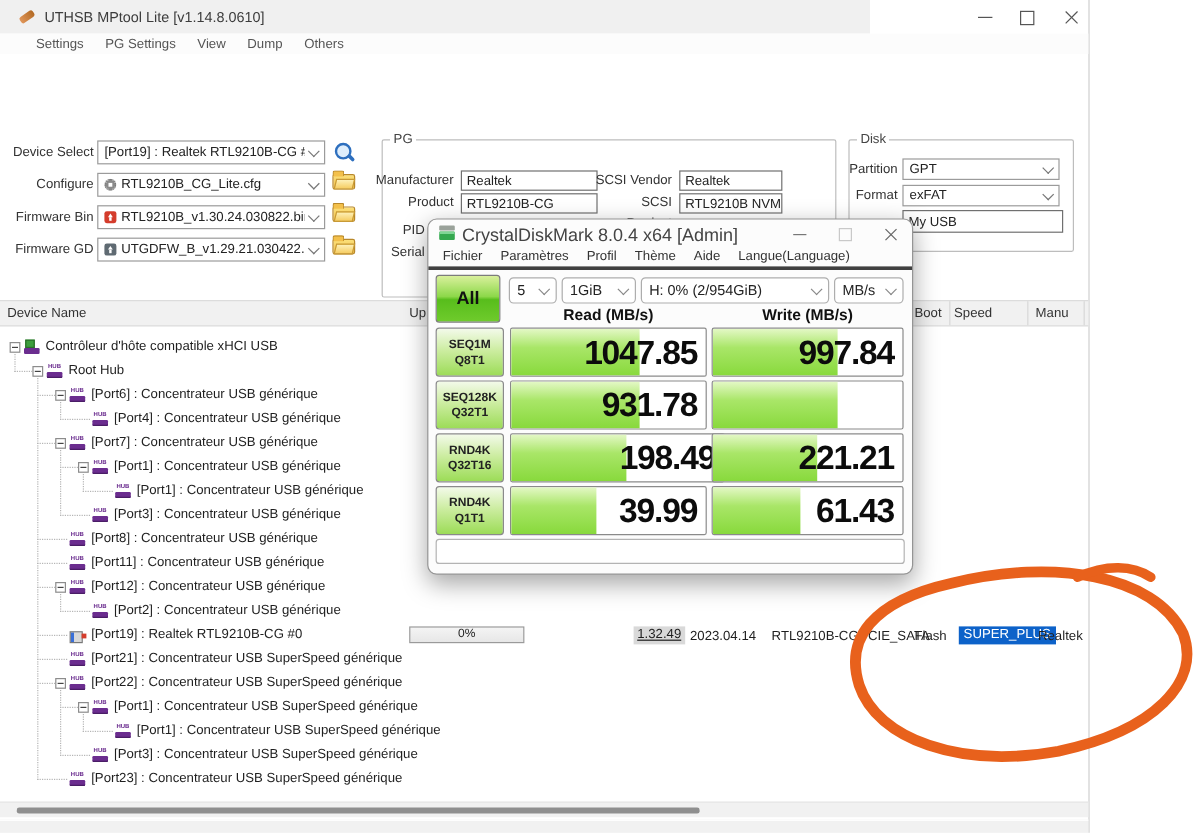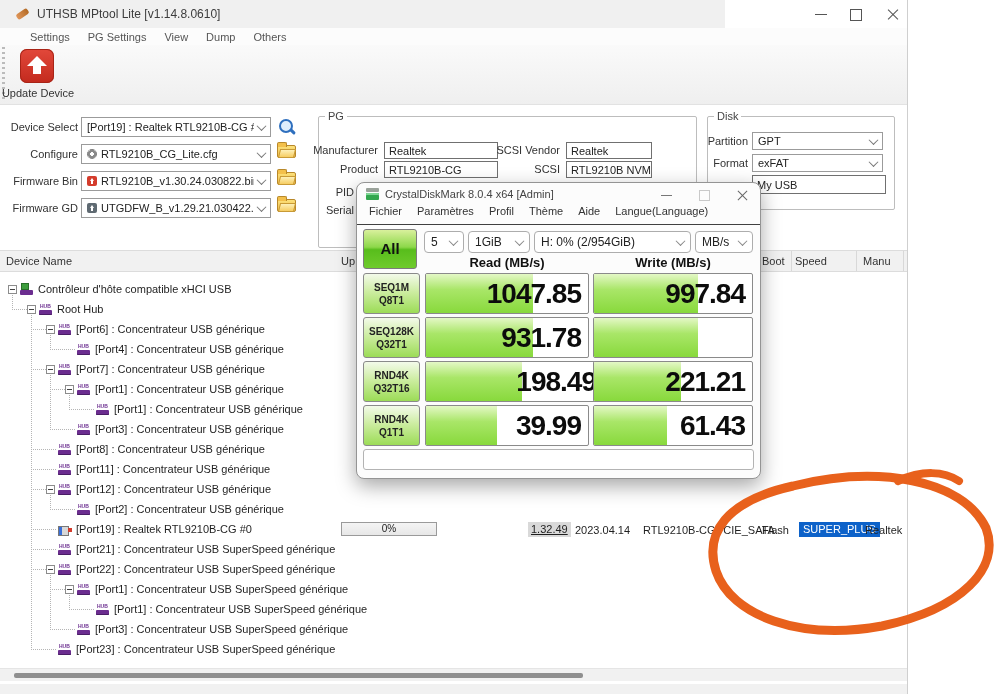--- a/index.html
+++ b/index.html
@@ -81,26 +81,26 @@
   .hscroll{position:absolute;left:0;top:668px;width:907px;height:13px;background:#f1f1f1;border-top:1px solid #e5e5e5;box-sizing:border-box;}
   .hthumb{position:absolute;left:14px;top:4px;width:569px;height:5px;background:#8f8f8f;border-radius:2px;}
   .statusbar{position:absolute;left:0;top:683px;width:907px;height:11px;background:#f1f1f1;border-top:1px solid #fff;box-sizing:border-box;}
 
   
   .cdm{position:absolute;left:356px;top:182px;width:405px;height:297px;background:#fcfcfc;border:1px solid #949494;border-radius:8px;box-shadow:0 7px 20px rgba(0,0,0,.35);box-sizing:border-box;z-index:20;}
   .cdm-title{position:absolute;left:0;top:0;right:0;height:22px;}
   .cdm-ico{position:absolute;left:9px;top:5px;width:13px;height:12px;}
   .cdm-ico::before{content:"";position:absolute;left:0;top:0;width:13px;height:4px;background:#9aa29a;border-radius:1px;}
   .cdm-ico::after{content:"";position:absolute;left:0;top:5px;width:13px;height:7px;background:#34a84f;border-radius:1px;box-shadow:inset 0 2px 0 #7fd695;}
-  .cdm-title .t{position:absolute;left:28px;top:5px;font-size:11px;color:#444;}
+  .cdm-title .t{position:absolute;left:28px;top:5px;font-size:15px;color:#444;}
   .cdm-min::before{content:"";position:absolute;left:8px;top:12px;width:11px;border-top:1px solid #777;}
   .cdm-sq::before{content:"";position:absolute;left:8px;top:7px;width:9px;height:9px;border:1px solid #c9c9c9;}
   .cdm-x::before,.cdm-x::after{content:"";position:absolute;left:7px;top:12px;width:13px;border-top:1.5px solid #666;}
   .cdm-x::before{transform:rotate(45deg);} .cdm-x::after{transform:rotate(-45deg);}
-  .cdm-menu{position:absolute;left:0;top:22px;right:0;height:20px;display:flex;align-items:flex-start;padding-left:12px;border-bottom:1px solid #404040;box-sizing:border-box;}
+  .cdm-menu{position:absolute;left:0;top:22px;right:0;height:20px;display:flex;align-items:center;padding-left:12px;border-bottom:3px solid #404040;box-sizing:border-box;}
   .cdm-menu .mi{font-size:11px;color:#333;margin-right:15px;}
   .allbtn{position:absolute;left:6px;top:46px;width:54px;height:40px;border:1px solid #7c7c7c;border-radius:3px;background:linear-gradient(#d9f09c 0%,#8dd84a 45%,#58bd1c 52%,#6fcb2c 100%);box-sizing:border-box;font-size:15px;font-weight:bold;color:#111;text-align:center;line-height:38px;}
   .cdm-combo{position:absolute;top:48px;height:22px;border:1px solid #adadad;border-radius:4px;background:#fff;box-sizing:border-box;display:flex;align-items:center;font-size:12px;color:#222;padding:0 6px;}
   .cdm-combo .chev{width:6px;height:6px;border-right:1.5px solid #888;border-bottom:1.5px solid #888;transform:rotate(45deg) translate(-1px,-1px);margin-left:auto;flex:none;}
   .rw-head{position:absolute;top:72px;font-size:13px;font-weight:bold;color:#111;text-align:center;}
   .lblcell{position:absolute;left:6px;width:57px;height:41px;border:1px solid #8a8a8a;border-radius:3px;background:linear-gradient(#f3faea 0%,#cdeda2 45%,#9cdc57 100%);box-sizing:border-box;text-align:center;font-size:10px;font-weight:bold;color:#222;line-height:13px;padding-top:7px;}
   .valcell{position:absolute;height:41px;border:1px solid #8a8a8a;border-radius:2px;background:#fff;box-sizing:border-box;overflow:hidden;}
   .fill{position:absolute;left:0;top:0;bottom:0;background:linear-gradient(#e4f8c6 0%,#a9e668 40%,#88d93c 100%);}
   .val{position:absolute;right:7px;top:0;bottom:0;font-size:28px;font-weight:bold;color:#0c0c0c;line-height:39px;letter-spacing:-1px;}
   .cdm-foot{position:absolute;left:6px;top:266px;width:391px;height:21px;border:1px solid #b3b3b3;border-radius:3px;background:#fff;box-sizing:border-box;}
@@ -125,30 +125,20 @@
     </div>
 
     <div class="menubar" id="app-menubar">
         <div class="mi">Settings</div>
         <div class="mi">PG Settings</div>
         <div class="mi">View</div>
         <div class="mi">Dump</div>
         <div class="mi">Others</div>
       </div>
 
-    <div class="toolbar">
-      <div class="gripper"></div>
-      <div class="abs" style="left:0;top:0;width:76px;height:59px">
-        <div class="upd-icon">
-            <div class="tri"></div>
-            <div class="stem"></div>
-          </div>
-        <div class="upd-label">Update Device</div>
-      </div>
-    </div>
 
     <div id="config-rows">
         <div class="cfg-label" style="left: 0px; top: 117px;">Device Select</div>
         <div class="combo" style="left: 81px; top: 117px; width: 190px;">
           <div class="txt">[Port19] : Realtek RTL9210B-CG #0</div>
           <div class="chev"></div>
         </div>
         <div class="trail" style="left: 277px; top: 118px;">
           <div class="search"></div>
         </div>

